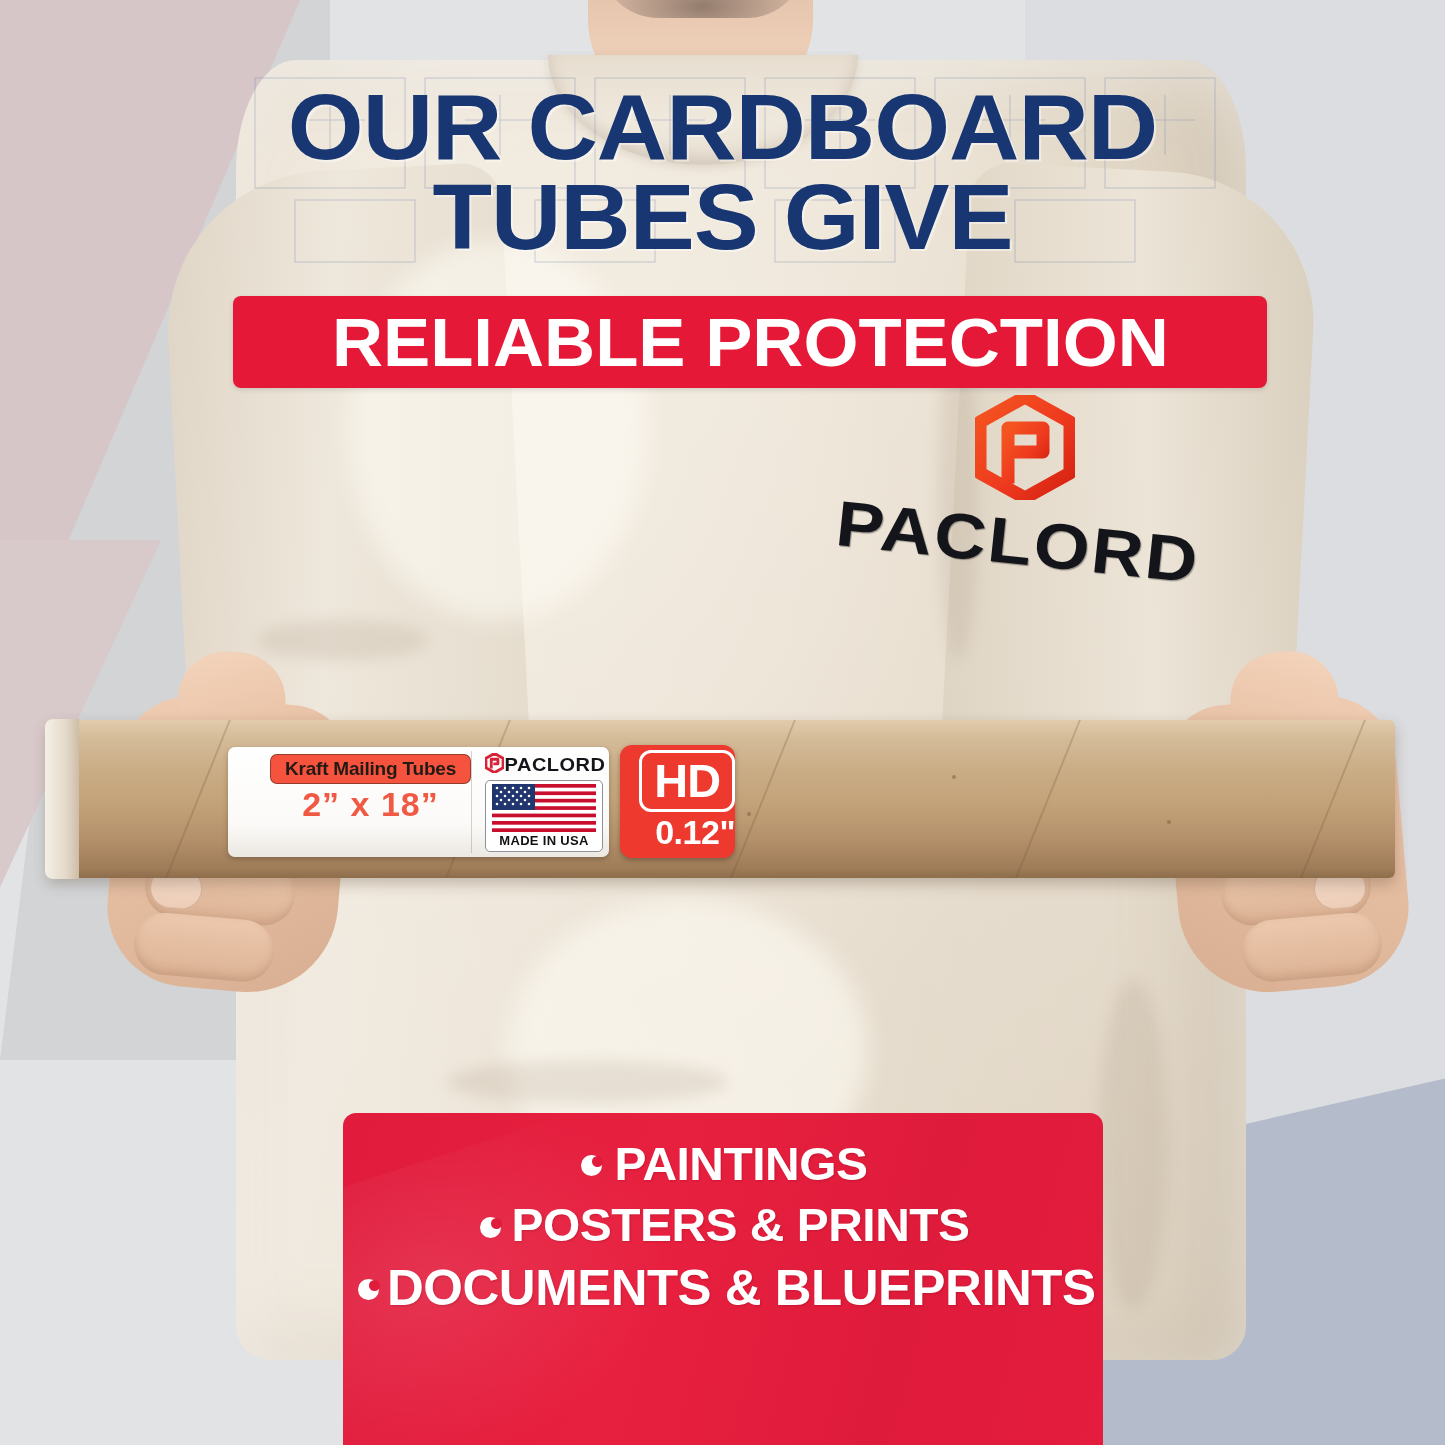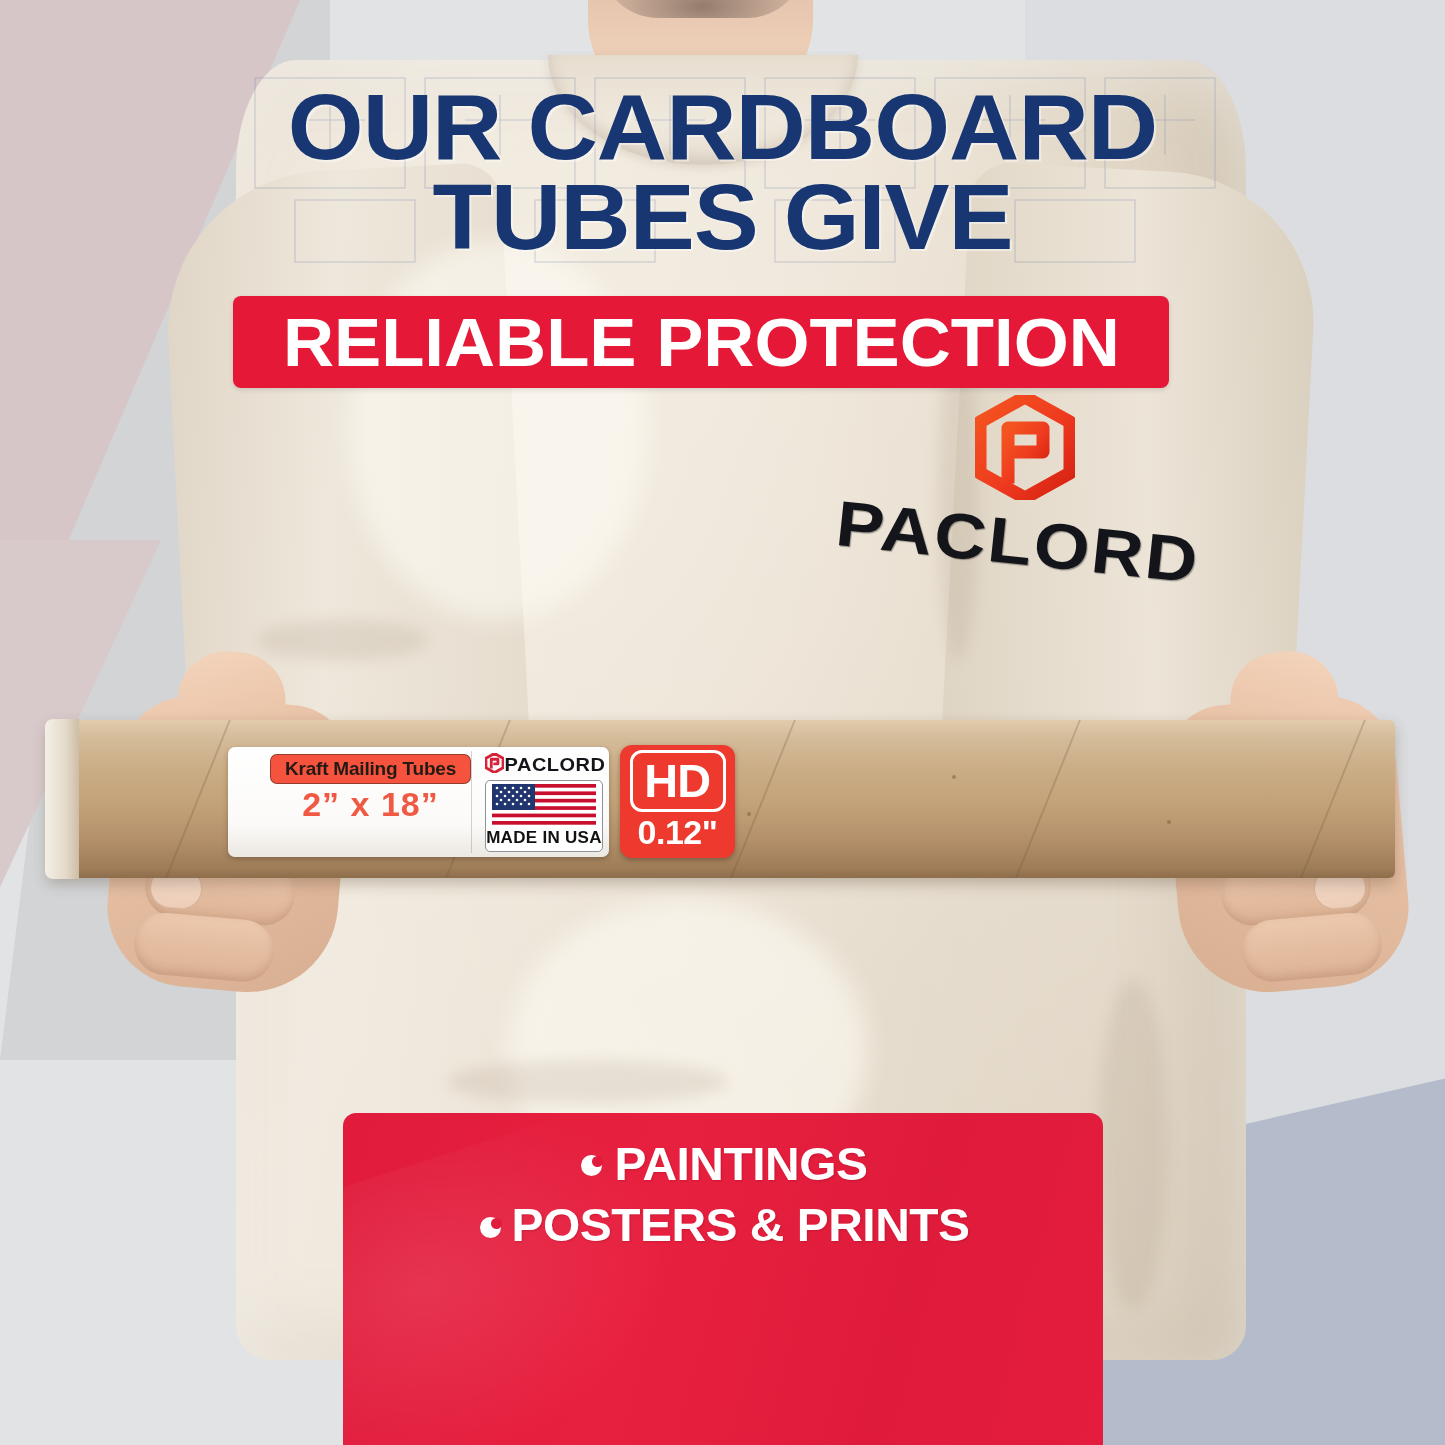--- a/index.html
+++ b/index.html
@@ -137,21 +137,21 @@
     letter-spacing:-1px;
     font-family:"Liberation Sans", sans-serif;
     transform:scaleX(1.06);
     text-shadow:2px 2px 0 rgba(255,255,255,.45);
   }
   .headline .l1 { display:block; }
   .headline .l2 { display:block; }
 
   
   .banner {
-    position:absolute; left:233px; top:296px; width:936px; height:92px;
+    position:absolute; left:233px; top:296px; width:1034px; height:92px;
     background:#E51937;
     border-radius:8px;
     display:flex; align-items:center; justify-content:center;
     box-shadow:0 2px 5px rgba(0,0,0,.12);
   }
   .banner span {
     color:#fff; font-weight:bold; font-size:68px; letter-spacing:0px;
     transform:scaleX(1.04);
     white-space:nowrap;
   }
@@ -229,30 +229,30 @@
     font-size:19px; font-weight:bold; color:#14141b; letter-spacing:.5px;
     transform:scaleX(1.05);
   }
   .flag-box {
     margin-top:4px; width:118px; height:72px;
     background:#fff; border:1.5px solid #8f9299; border-radius:5px;
     display:flex; flex-direction:column; align-items:center; padding:3px;
   }
   .flag { width:104px; height:48px; position:relative; overflow:hidden; }
   .made-in {
-    font-size:17px; font-weight:bold; color:#111; letter-spacing:.3px;
+    font-size:13px; font-weight:bold; color:#111; letter-spacing:.3px;
     margin-top:1px; white-space:nowrap;
   }
 
   
   .hd-badge {
     position:absolute; left:620px; top:745px; width:115px; height:113px;
     background:#EE3A2E; border-radius:12px;
     box-shadow:0 2px 5px rgba(60,35,25,.4);
-    display:flex; flex-direction:column; align-items:center;
+    display:flex; flex-direction:column; align-items:flex-end;
     padding-top:5px;
   }
   .hd-inner {
     width:96px; height:62px; border:3px solid #fff; border-radius:12px;
     display:flex; align-items:center; justify-content:center;
   }
   .hd-inner span {
     color:#fff; font-weight:bold; font-size:46px; line-height:1;
     letter-spacing:-1px; transform:scaleX(1.02);
   }
@@ -485,16 +485,20 @@
     <div class="use-row">
       <span class="bullet"></span>
       <span class="use-text">PAINTINGS</span>
     </div>
 
     <div class="use-row">
       <span class="bullet"></span>
       <span class="use-text">POSTERS &amp; PRINTS</span>
     </div>
 
+    <div class="use-row">
+      <span class="bullet"></span>
+      <span class="use-text big">DOCUMENTS &amp; BLUEPRINTS</span>
+    </div>
 
   </div>
 
 </div>
 
 </body></html>

